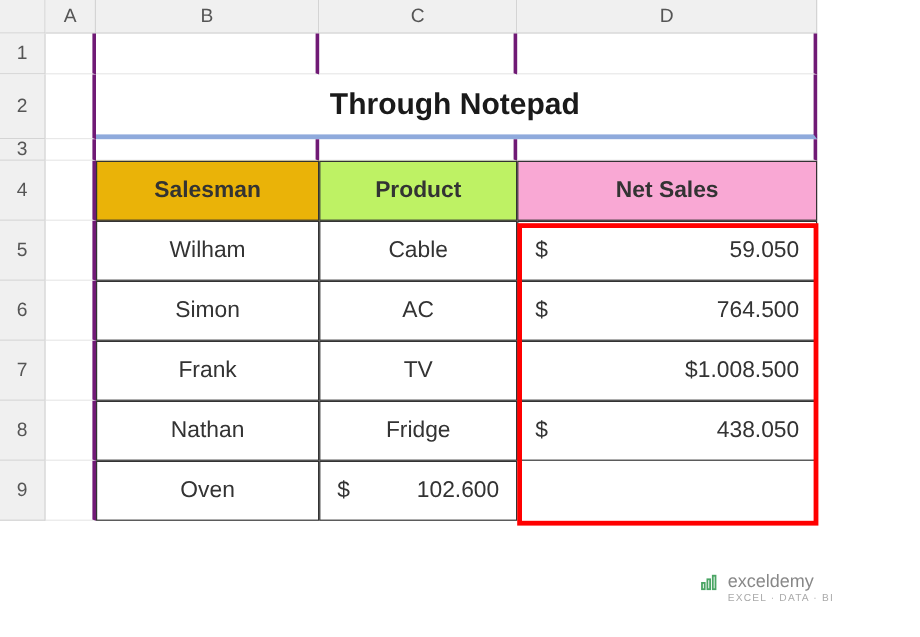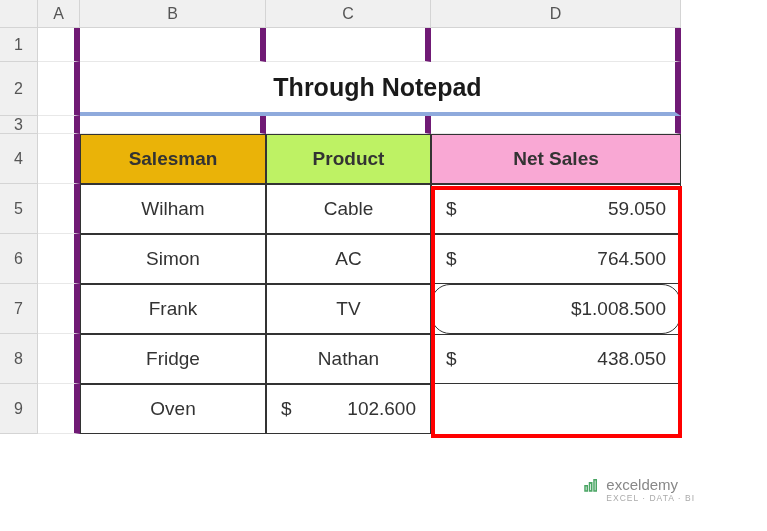--- a/index.html
+++ b/index.html
@@ -25,21 +25,21 @@
   justify-content: center;
   font-size: 16px;
   color: #555;
 }
 .corner {
   background: #f0f0f0;
   border-right: 1px solid #d4d4d4;
   border-bottom: 1px solid #d4d4d4;
 }
 .cell {
-  border-right: 6px solid #701a75;
+  border-right: 3px solid #701a75;
   border-bottom: 1px solid #e8e8e8;
   display: flex;
   align-items: center;
   justify-content: center;
   font-size: 19px;
   color: #333;
   position: relative;
 }
 .title-cell {
   grid-column: 3 / 6;
@@ -60,21 +60,20 @@
 .data-cell {
   border: 1px solid #333;
 }
 .sales-cell {
   justify-content: space-between;
   padding: 0 14px 0 14px;
 }
 .sales-center {
   justify-content: flex-end;
   padding-right: 14px;
-  border-radius: 19px;
 }
 .highlight-box {
   position: absolute;
   border: 4px solid #ff0000;
   left: 431px;
   top: 186px;
   width: 251px;
   height: 252px;
   pointer-events: none;
 }
@@ -151,22 +150,22 @@
   <div class="rowhdr">7</div>
   <div class="cell"></div>
   <div class="cell data-cell">Frank</div>
   <div class="cell data-cell">TV</div>
   <div class="cell data-cell sales-center">
     <span>$1.008.500</span>
   </div>
 
   <div class="rowhdr">8</div>
   <div class="cell"></div>
+  <div class="cell data-cell">Nathan</div>
   <div class="cell data-cell">Fridge</div>
-  <div class="cell data-cell">Nathan</div>
   <div class="cell data-cell sales-cell">
     <span>$</span>
     <span>438.050</span>
   </div>
 
   <div class="rowhdr">9</div>
   <div class="cell"></div>
   <div class="cell data-cell">Oven</div>
   <div class="cell data-cell sales-cell">
     <span>$</span>

